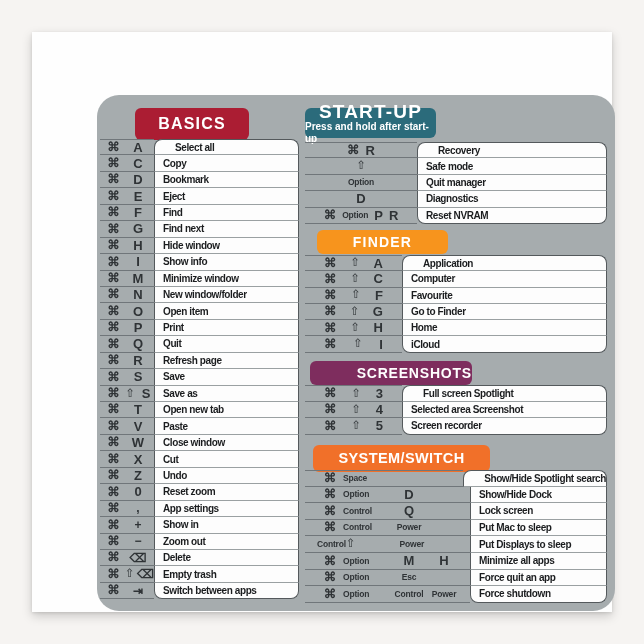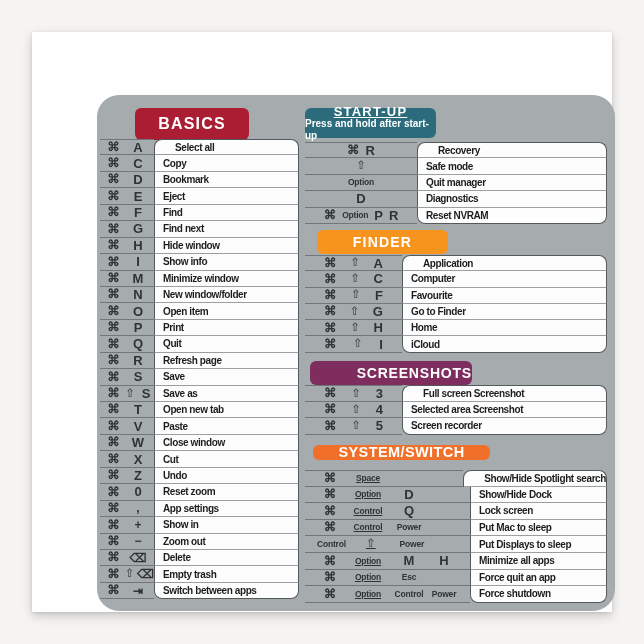--- a/index.html
+++ b/index.html
@@ -36,43 +36,43 @@
   .sec-basics{--rh:16.45px;}
   .sec-basics .pill{left:38px;top:13px;width:114px;height:32px;}
   .sec-basics .pill-title{font-size:16px;}
   .sec-basics .rows{left:3px;top:44px;width:199px;}
   .sec-basics .keys{width:54px;padding-left:5px;}
   .sec-basics .keys .k:first-child{min-width:17px;text-align:center;}
   .sec-basics .keys .k:not(:first-child){flex:1;text-align:center;}
 
   .sec-startup{--rh:16.4px;}
   .sec-startup .pill{left:208px;top:13px;width:131px;height:30px;}
-  .sec-startup .pill-title{font-size:13px;text-decoration:underline;}
+  .sec-startup .pill-title{font-size:19px;}
   .sec-startup .rows{left:208px;top:47px;width:302px;}
   .sec-startup .keys{width:112px;justify-content:center;gap:6px;}
 
   .sec-finder{--rh:16.3px;}
   .sec-finder .pill{left:220px;top:135px;width:131px;height:24px;text-align:right;}
   .sec-finder .pill-title{font-size:14px;}
   .sec-finder .rows{left:208px;top:160px;width:302px;}
   .sec-finder .keys{width:97px;box-sizing:border-box;padding:0 19px;justify-content:space-between;}
 
   .sec-screens{--rh:16.6px;}
   .sec-screens .pill{left:213px;top:266px;width:162px;height:24px;}
   .sec-screens .pill-title{font-size:14px;letter-spacing:0.8px;}
   .sec-screens .rows{left:208px;top:290px;width:302px;}
   .sec-screens .keys{width:97px;box-sizing:border-box;padding:0 19px;justify-content:space-between;}
 
   .sec-system{--rh:16.6px;}
-  .sec-system .pill{left:216px;top:350px;width:177px;height:15px;}
+  .sec-system .pill{left:216px;top:350px;width:177px;height:27px;}
   .sec-system .pill-title{font-size:14.5px;letter-spacing:0.4px;}
   .sec-system .rows{left:208px;top:375px;width:302px;}
   .sec-system .keys{width:165px;padding-left:12px;}
   .sec-system .keys .k:nth-child(1){min-width:26px;text-align:center;}
-  .sec-system .keys .k:nth-child(2){min-width:50px;text-align:center;text-decoration:underline;}
+  .sec-system .keys .k:nth-child(2){min-width:50px;}
   .sec-system .keys .k:nth-child(3){min-width:32px;text-align:center;}
   .sec-system .keys .k:nth-child(4){min-width:38px;text-align:center;}
 </style>
 </head>
 <body>
 
 <div class="page">
   <div class="paper">
     <div class="card">
 
@@ -464,21 +464,21 @@
           <span class="pill-title">SCREENSHOTS</span>
         </div>
         <div class="rows">
             <div class="row">
               <div class="keys">
                 <span class="k k-cmd">⌘</span>
                 <span class="k k-shift">⇧</span>
                 <span class="k k-letter">3</span>
               </div>
               <div class="val">
-                <span class="lab">Full screen Screenshot</span>
+                <span class="lab">Full screen Spotlight</span>
               </div>
             </div>
             <div class="row">
               <div class="keys">
                 <span class="k k-cmd">⌘</span>
                 <span class="k k-shift">⇧</span>
                 <span class="k k-letter">4</span>
               </div>
               <div class="val">
                 <span class="lab">Selected area Screenshot</span>

